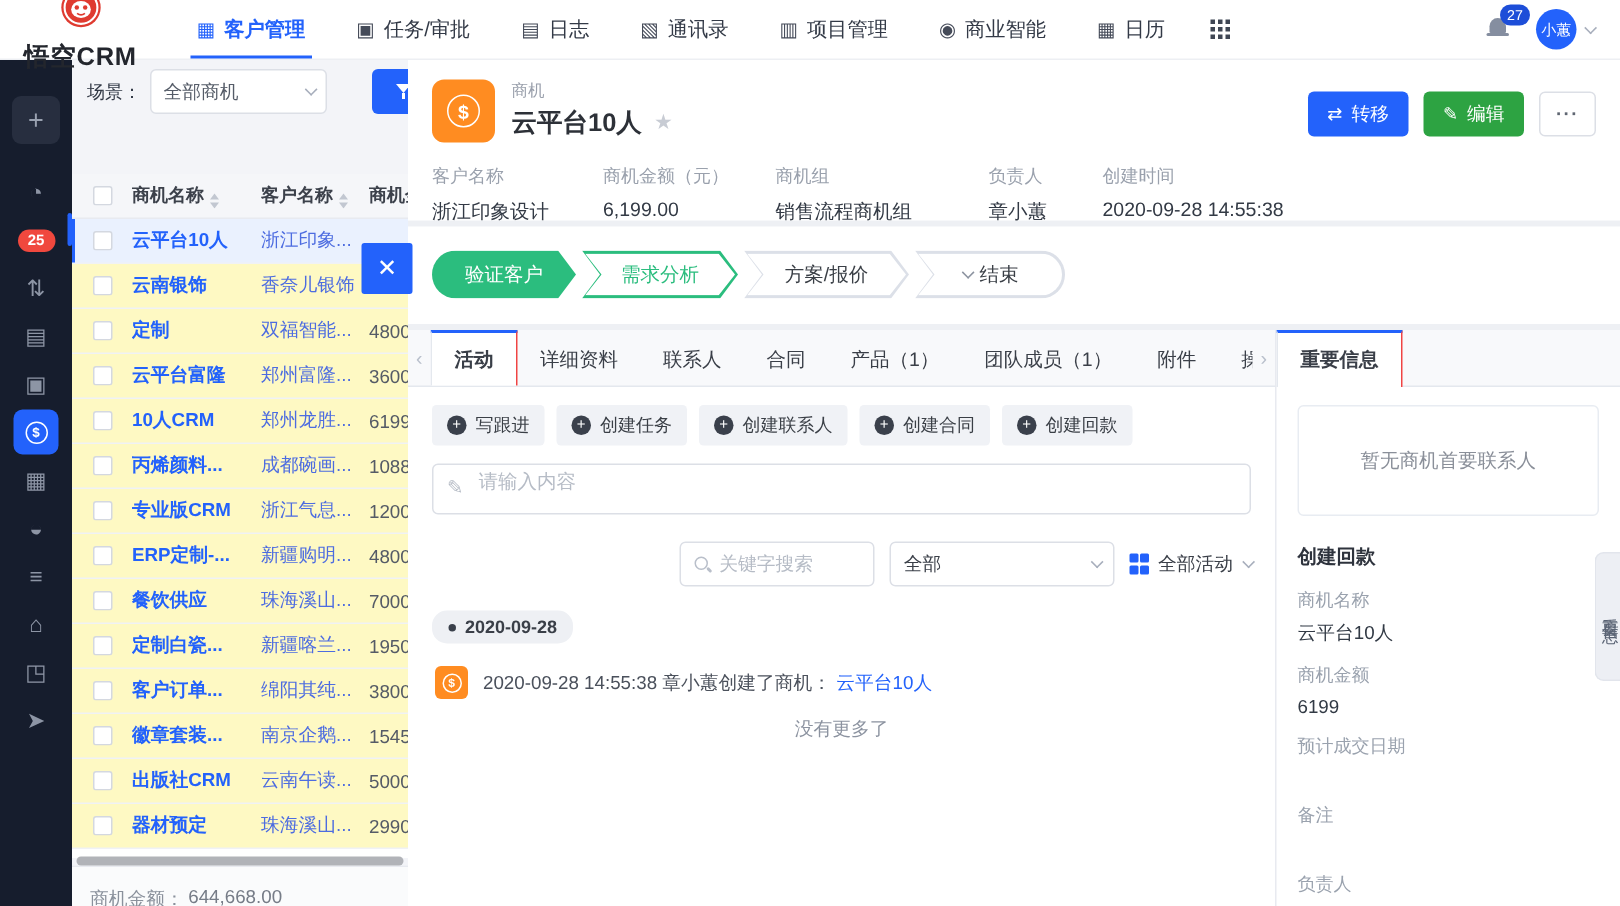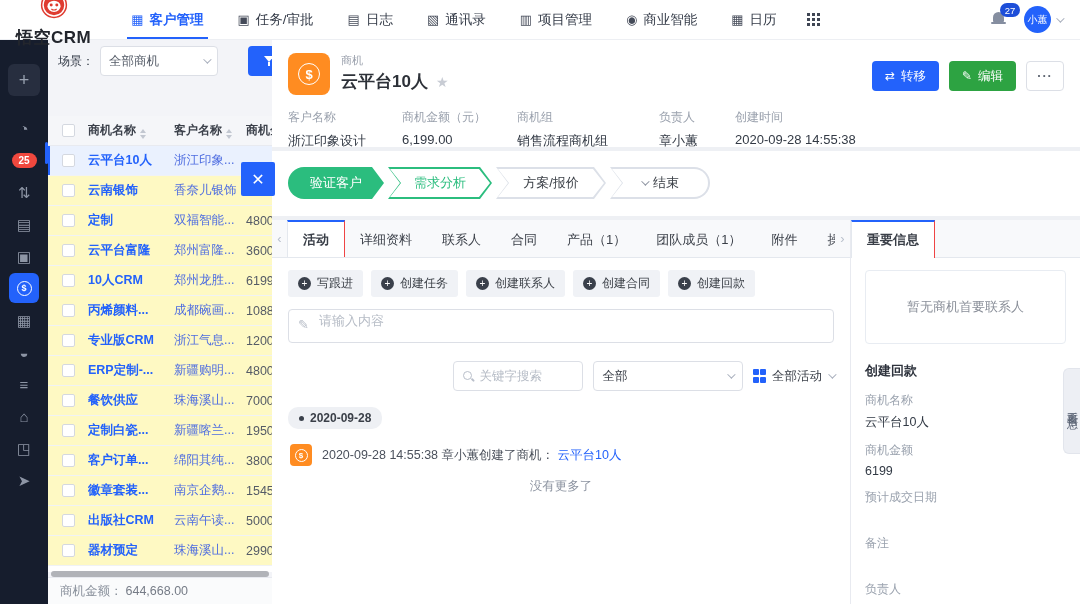--- a/index.html
+++ b/index.html
@@ -60,21 +60,21 @@
   .cbcell { width:40px; display:flex; justify-content:center; }
   .cb { width:13px; height:13px; border:1px solid #d4d8e0; border-radius:2px; background:#fff; }
   .cname { width:86px; } .ccust { width:72px; } .camt { width:60px; }
   .td.name { font-size:12.5px; font-weight:bold; color:#2362fb; }
   .td.cust { font-size:12.5px; color:#4d6ce0; }
   .td.amt  { font-size:12.5px; color:#555b66; }
   .sort { display:inline-flex; flex-direction:column; gap:2px; margin-left:4px; vertical-align:1px; }
   .sort i { width:0; height:0; border-left:3.5px solid transparent; border-right:3.5px solid transparent; }
   .sort .up { border-bottom:4px solid #c2c7d1; } .sort .dn { border-top:4px solid #c2c7d1; }
   .lp-scrollbar { position:absolute; left:3px; right:3px; bottom:27px; height:6px; border-radius:3px; background:#b1b3b8; z-index:5; }
-  .lp-footer { position:absolute; left:0; right:0; bottom:0; height:26px; background:#fafbfc; border-top:1px solid #e8eaf0; display:flex; align-items:center; padding:13px 12px; font-size:12.5px; color:#8a919c; gap:3px; }
+  .lp-footer { position:absolute; left:0; right:0; bottom:0; height:26px; background:#fafbfc; border-top:1px solid #e8eaf0; display:flex; padding:13px 12px; font-size:12.5px; color:#8a919c; gap:3px; }
   .lp-footer .v { color:#767c87; }
 
   
   .detail-card { position:absolute; left:272px; top:40px; width:808px; height:107px; background:#fff; padding:13px 16px; z-index:15; }
   .dc-top { display:flex; gap:11px; }
   .dc-entity { font-size:11px; color:#9aa0ac; }
   .dc-title-row { display:flex; align-items:center; gap:8px; margin-top:2px; }
   .dc-title { font-size:17px; font-weight:bold; color:#2d3138; }
   .star { color:#c8ccd4; font-size:14px; cursor:pointer; }
   .dc-buttons { position:absolute; right:16px; top:21px; display:flex; gap:10px; }

